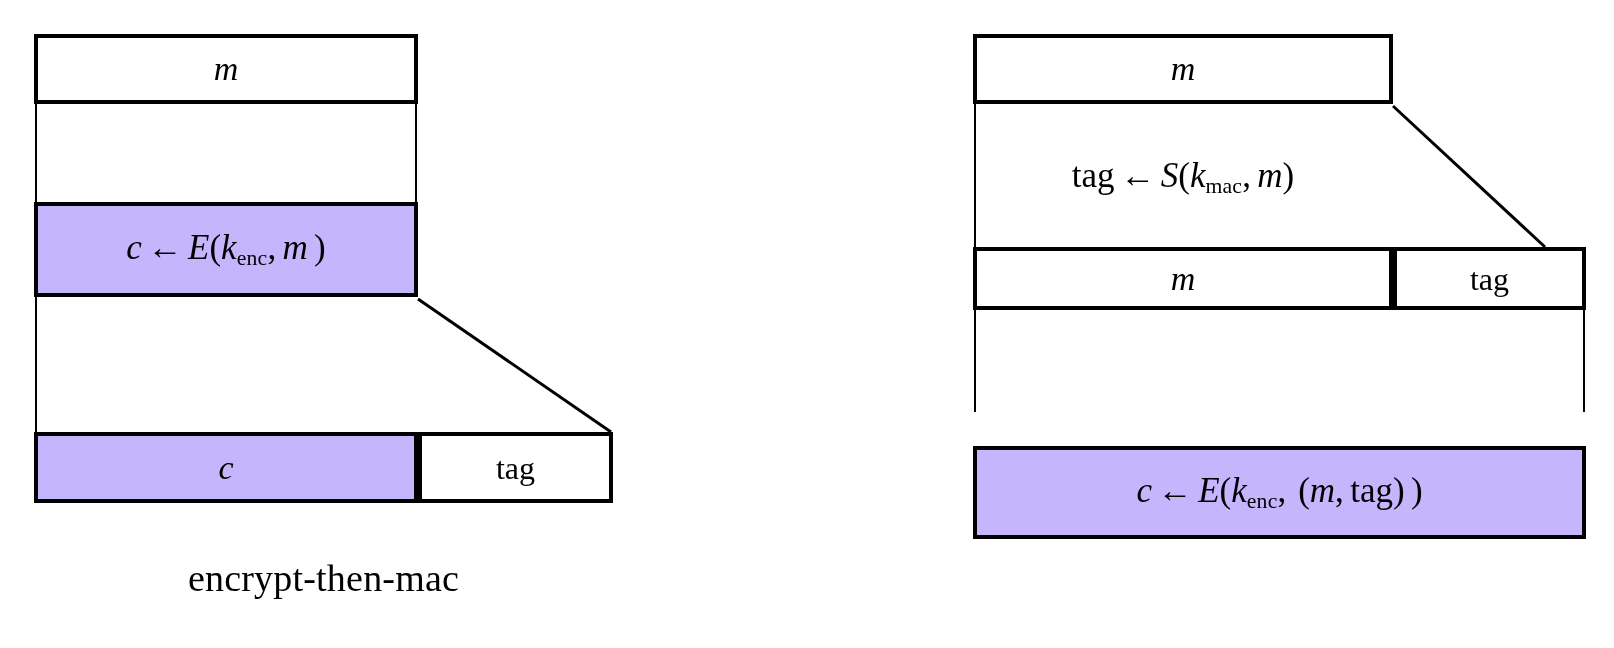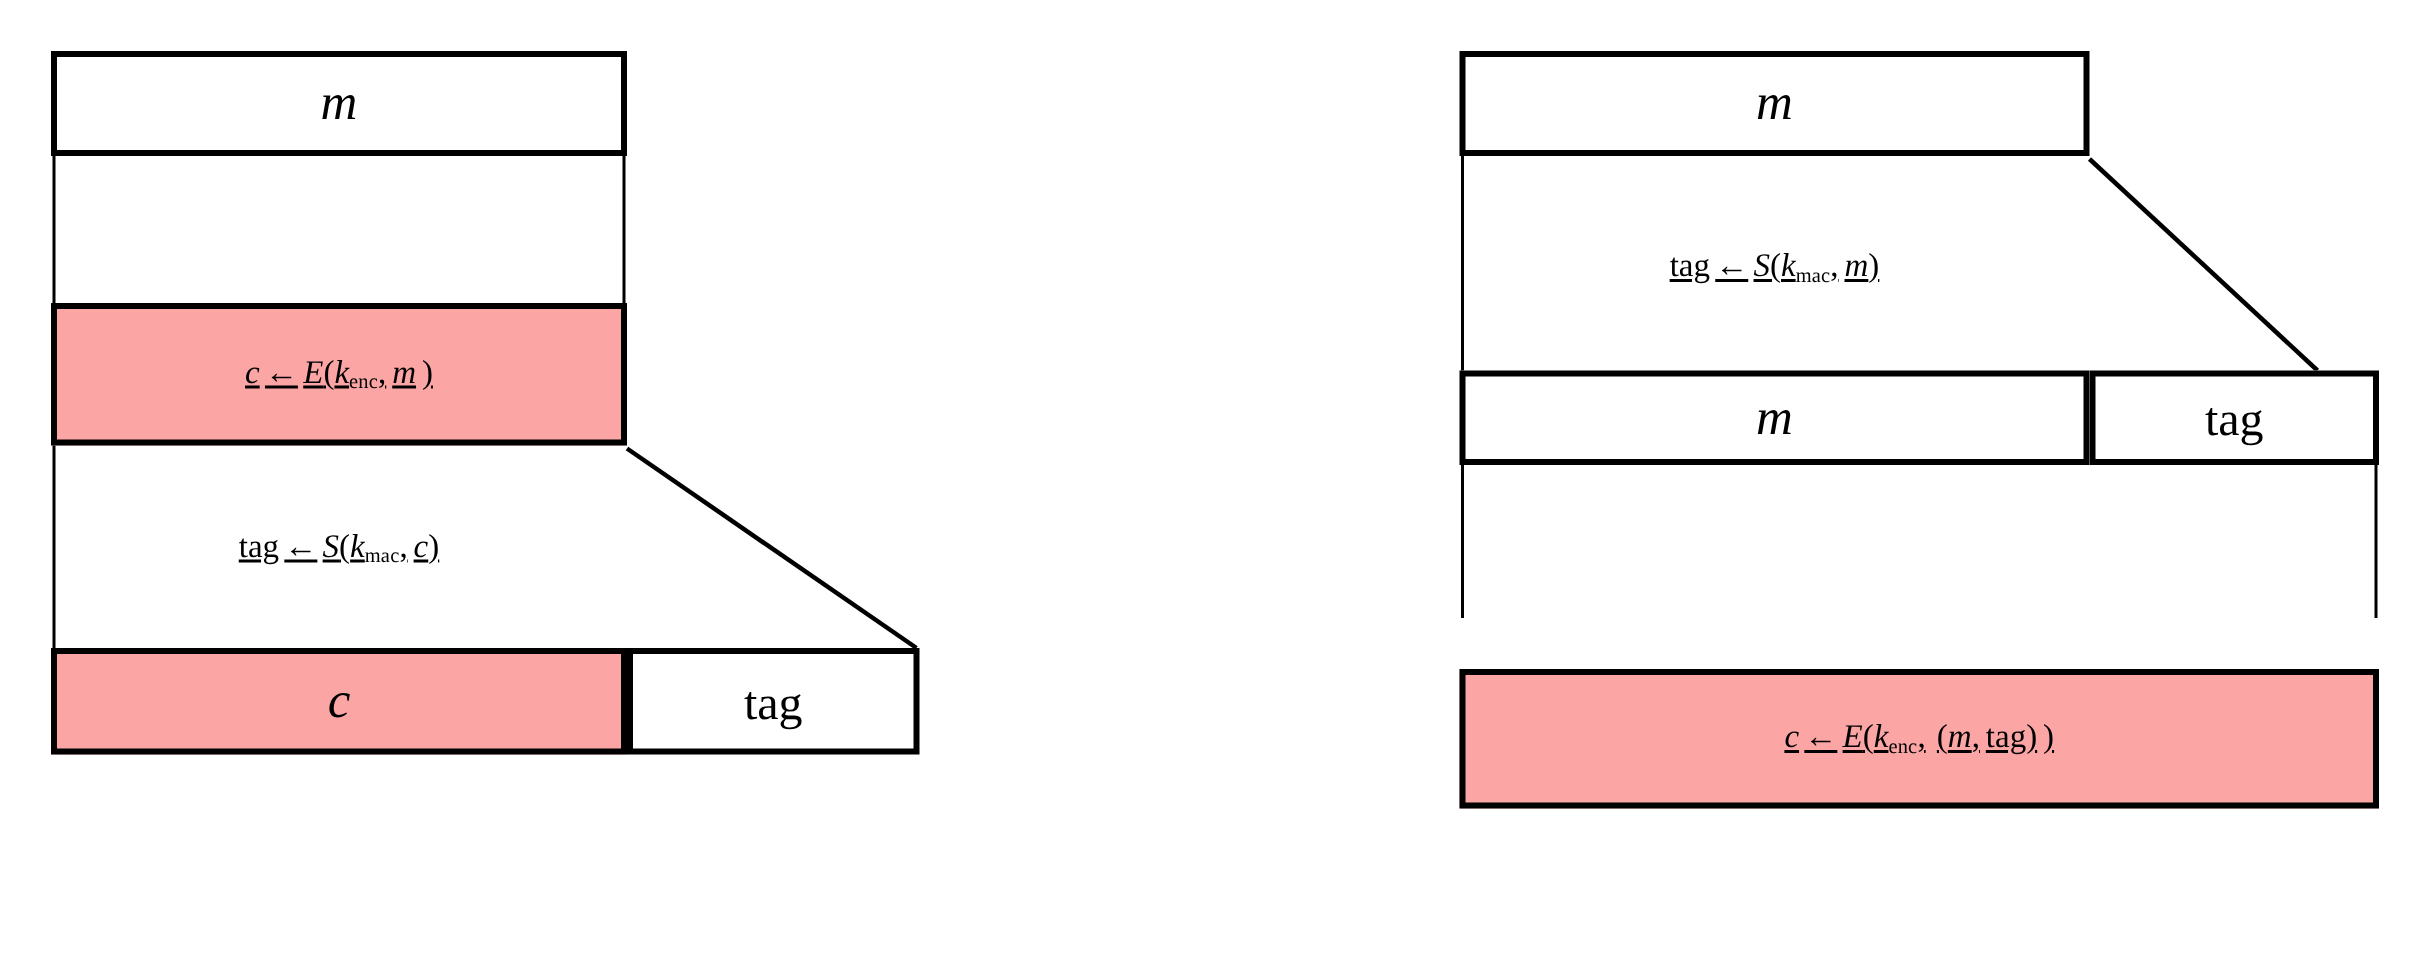--- a/index.html
+++ b/index.html
@@ -15,21 +15,21 @@
   .diagram{position:absolute;top:0;left:0;width:1614px;height:648px;}
 
   
   .box{
     position:absolute;
     box-sizing:border-box;
     border:4px solid #000000;
     background:#ffffff;
     display:flex;align-items:center;justify-content:center;
   }
-  .box.shaded{background:#fca5a5;}
+  .box.shaded{background:#c4b5fd;}
 
   
   .rail{
     position:absolute;
     width:2px;
     background:#000000;
   }
 
   
   .diag{position:absolute;overflow:visible;pointer-events:none;}
@@ -49,21 +49,21 @@
     letter-spacing:0.01em;
   }
   .arrow{font-style:normal;padding:0 .16em;}
   .cm{font-style:normal;}
   .thinsp{display:inline-block;width:.18em;}
   .medsp{display:inline-block;width:.34em;}
 
   .lbl-m{font-size:34px;}
   .lbl-tag{font-size:32px;}
   .lbl-c{font-size:34px;}
-  .formula{font-size:22px;text-decoration:underline;}
+  .formula{font-size:35px;}
 
   
   .gaptext{
     position:absolute;
     display:flex;align-items:center;
     font-size:34px;
   }
 
   
   .caption{
@@ -91,31 +91,29 @@
     <div class="box shaded" style="left:34px;top:202px;width:384px;height:95px;">
       <span class="math formula"><span class="mi">c</span><span class="arrow">←</span><span class="mi">E</span><span class="mup">(</span><span class="mi">k</span><span class="sub">enc</span><span class="cm">,</span><span class="thinsp"></span><span class="mi">m</span><span class="thinsp"></span><span class="mup">)</span></span>
     </div>
 
     <div class="rail" style="left:35px;top:297px;height:137px;"></div>
 
     <svg class="diag" style="left:0;top:0;width:1614px;height:648px;">
       <line x1="418" y1="299" x2="611" y2="432" stroke="#000000" stroke-width="3"></line>
     </svg>
 
-    <div class="gaptext" style="left:34px;top:330px;width:384px;height:70px;justify-content:center;">
-      <span class="math formula"><span class="mup">tag</span><span class="arrow">←</span><span class="mi">S</span><span class="mup">(</span><span class="mi">k</span><span class="sub">mac</span><span class="cm">,</span><span class="thinsp"></span><span class="mi">c</span><span class="mup">)</span></span>
-    </div>
 
     <div class="box shaded" style="left:34px;top:432px;width:384px;height:71px;">
       <span class="math lbl-c mi">c</span>
     </div>
     <div class="box" style="left:418px;top:432px;width:195px;height:71px;">
       <span class="math lbl-tag mup">tag</span>
     </div>
 
+    <div class="caption" style="left:34px;top:556px;width:579px;">encrypt-then-mac</div>
   </div>
 
   <div class="diagram">
 
     <div class="box" style="left:973px;top:34px;width:420px;height:70px;">
       <span class="math lbl-m mi">m</span>
     </div>
 
     <div class="rail" style="left:974px;top:104px;height:145px;"></div>
 

